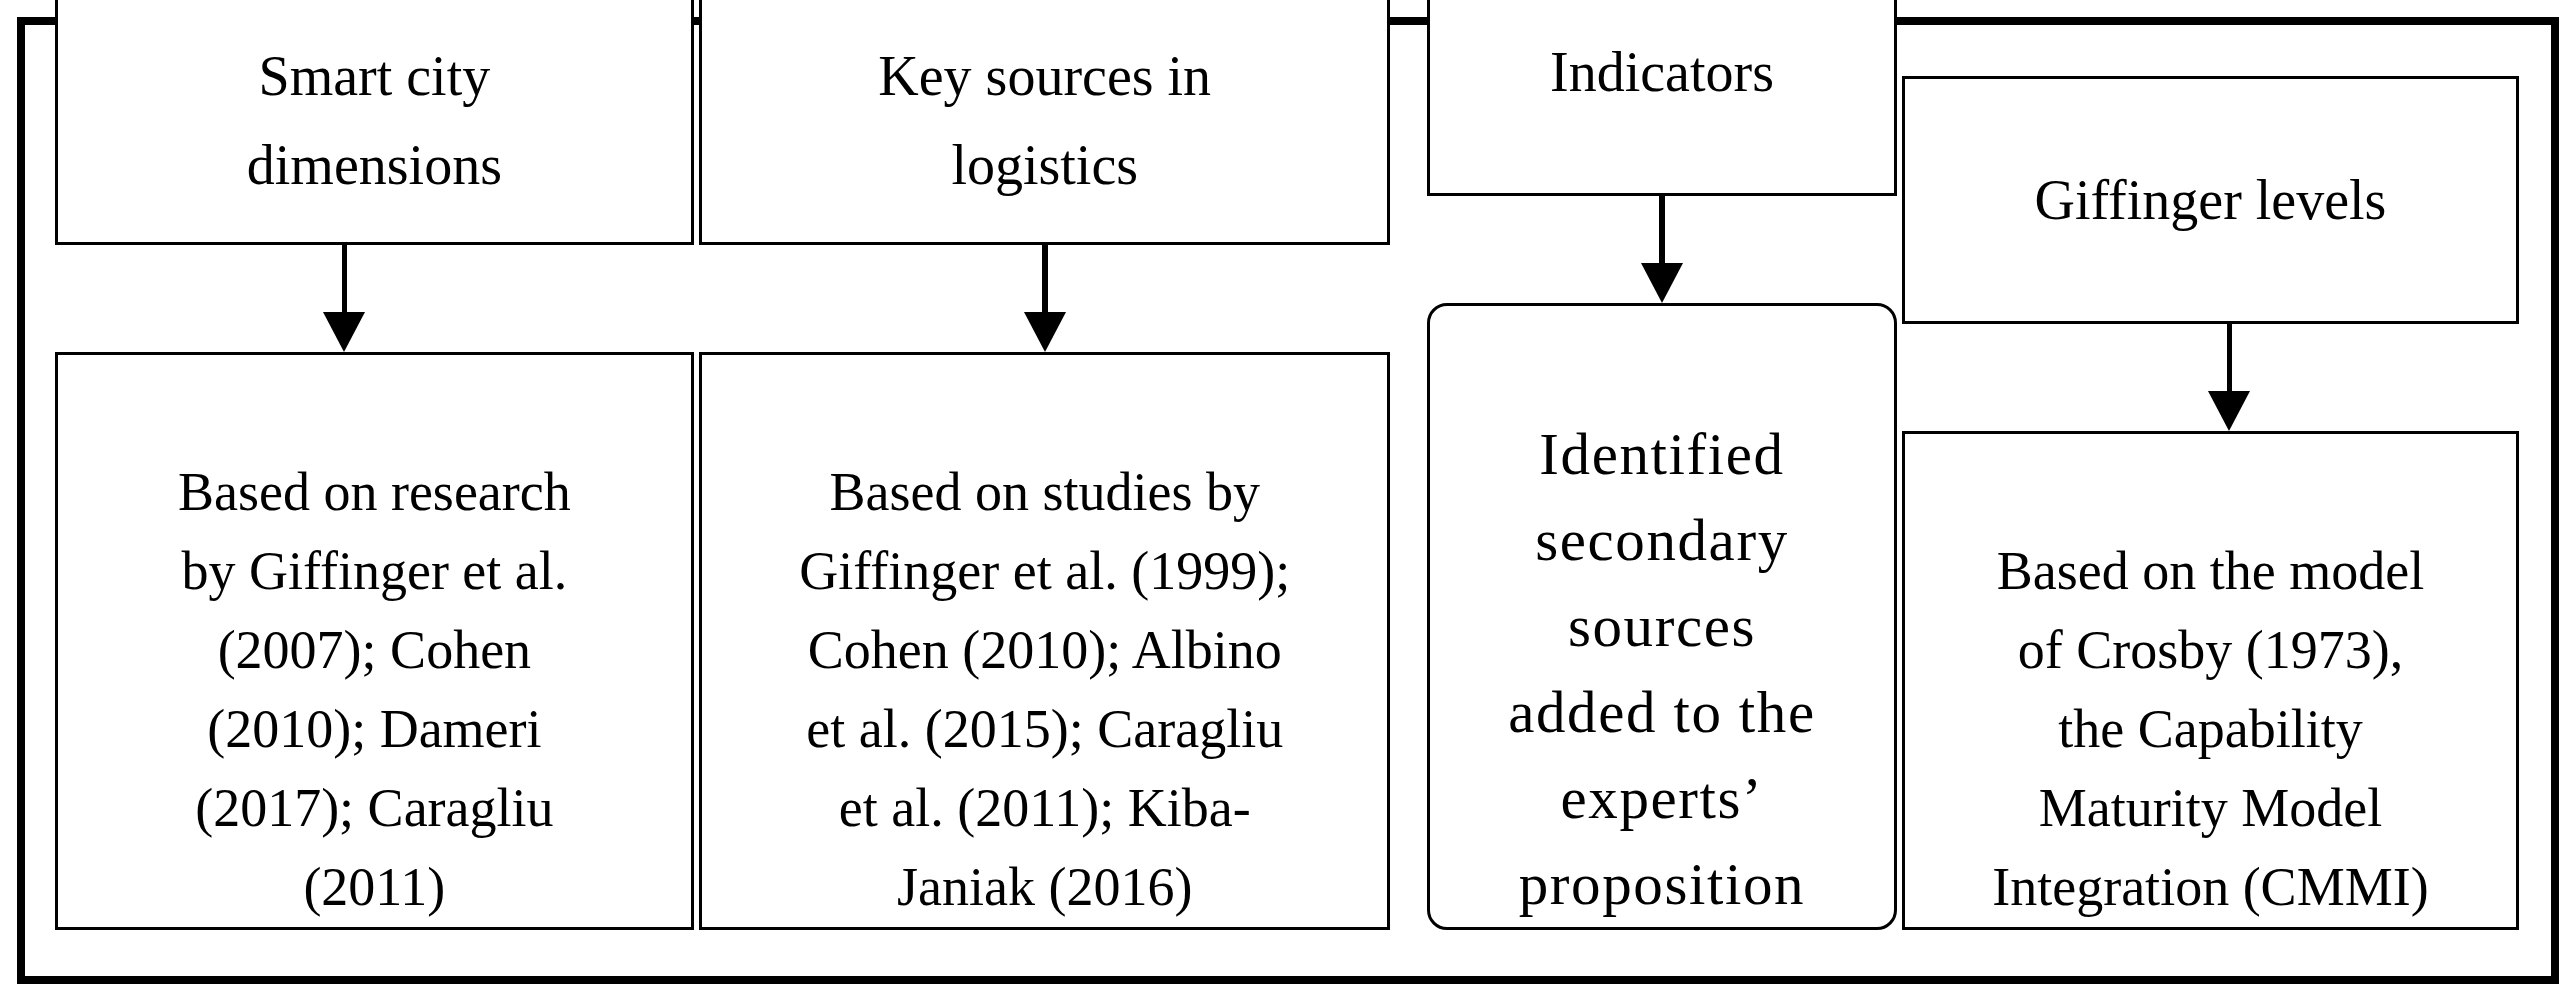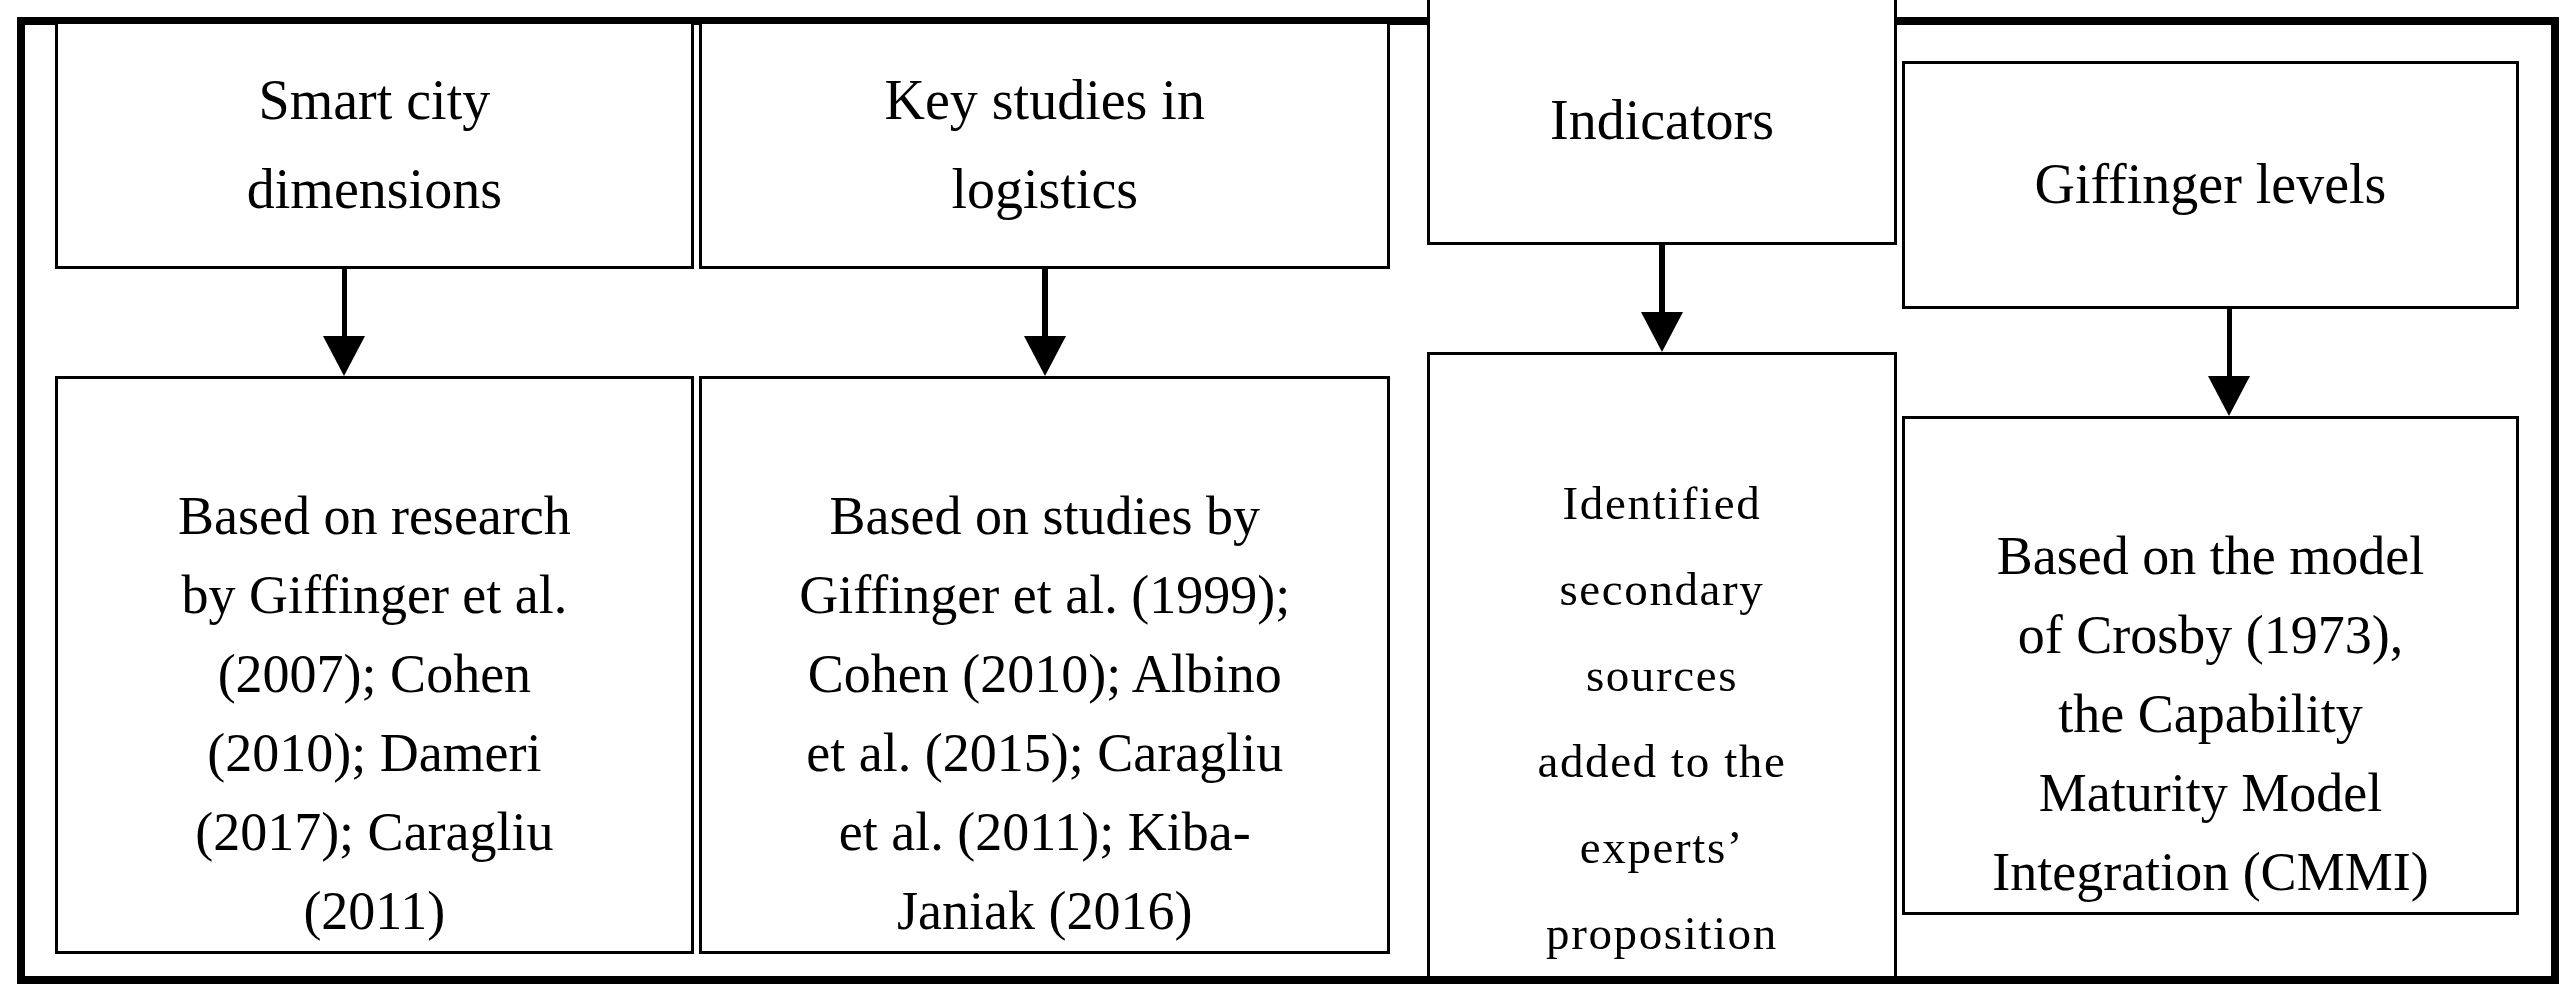--- a/index.html
+++ b/index.html
@@ -22,21 +22,21 @@
     right: 16.7px;
     bottom: 16.7px;
     border: 8.7px solid #000000;
     box-sizing: border-box;
     padding: 20.6px 32px 46px 30px;
   }
   .cols {
     display: flex;
     gap: 5px;
     height: 100%;
-    align-items: center;
+    align-items: flex-end;
   }
   .col {
     display: flex;
     flex-direction: column;
     min-width: 0;
   }
   .col-1 { flex: 800 0 0; }
   .col-2 { flex: 865 0 0; }
   .col-3 { flex: 587 0 0; padding-left: 32px; }
   .col-4 { flex: 773 0 0; }
@@ -82,23 +82,24 @@
     border-right: 21.4px solid transparent;
     border-top: 40px solid #000000;
   }
   .body-box {
     flex: 1;
     padding: 19px 4.8px 0 4.8px;
     font-size: 54px;
     line-height: 79px;
   }
   .col-3 .body-box {
-    font-size: 47px;
+    font-size: 59px;
     letter-spacing: 1.6px;
     line-height: 86px;
+    border-radius: 20px;
   }
 </style>
 </head>
 <body>
 
 <div class="stage">
   <div class="frame">
     <div class="cols">
 
       <div class="col col-1">
@@ -117,21 +118,21 @@
 by Giffinger et al.
 (2007); Cohen
 (2010); Dameri
 (2017); Caragliu
 (2011)</span>
         </div>
       </div>
 
       <div class="col col-2">
         <div class="box header-box">
-          <span>Key studies in
+          <span>Key sources in
 logistics</span>
         </div>
         <div class="arrow-zone">
           <div class="arrow">
             <div class="arrow-line"></div>
             <div class="arrow-head"></div>
           </div>
         </div>
         <div class="box body-box">
           <span>Based on studies by

